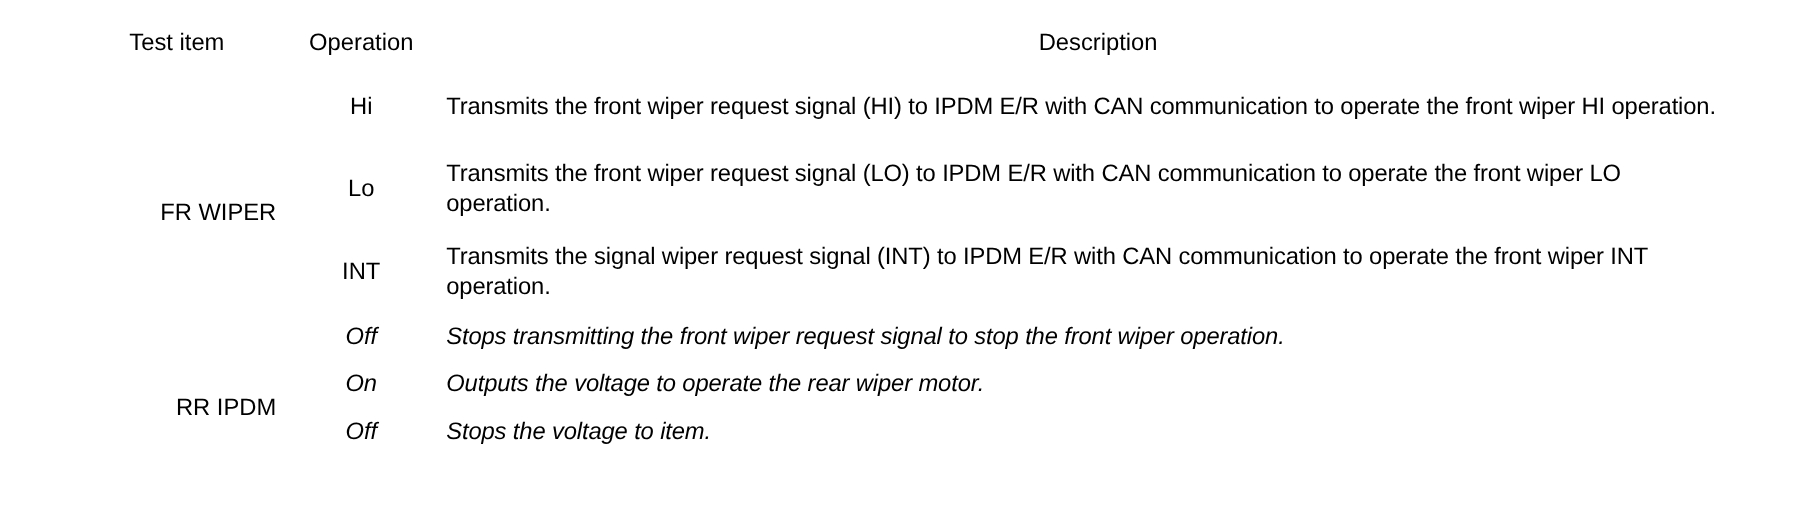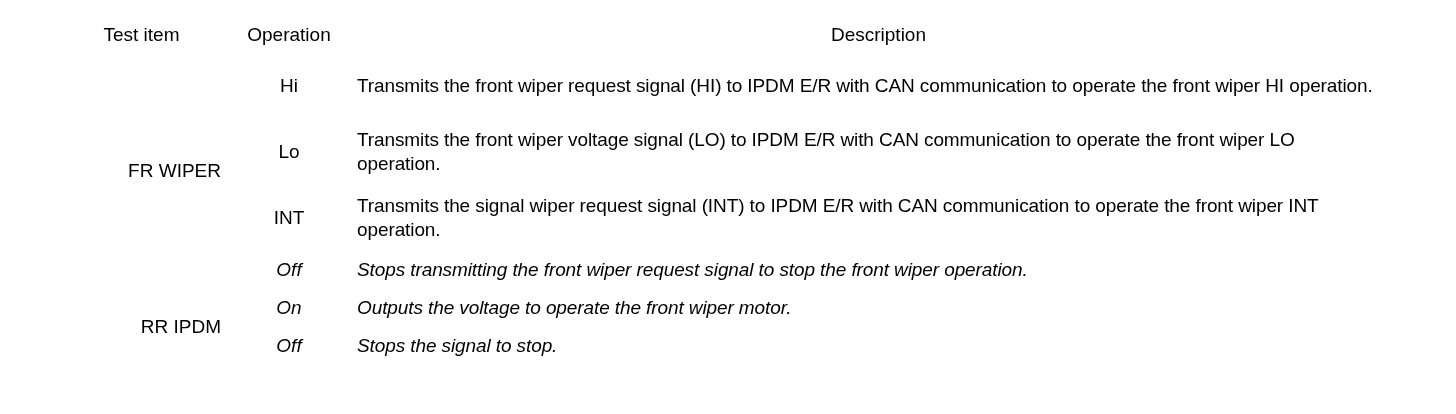--- a/index.html
+++ b/index.html
@@ -111,21 +111,21 @@
         <td class="testitem-cell sep-right rule-thick-bottom" rowspan="4">FR WIPER</td>
         <td class="oper-cell sep-right rule-thin-bottom desc-2line">Hi</td>
         <td class="desc-cell rule-thin-bottom desc-2line">
           <span class="desc-text">Transmits the front wiper request signal (HI) to IPDM E/R with CAN communication to operate the front wiper HI operation.</span>
         </td>
       </tr>
 
       <tr>
         <td class="oper-cell sep-right rule-thin-bottom desc-2line">Lo</td>
         <td class="desc-cell rule-thin-bottom desc-2line">
-          <span class="desc-text">Transmits the front wiper voltage signal (LO) to IPDM E/R with CAN communication to operate the front wiper LO operation.</span>
+          <span class="desc-text">Transmits the front wiper request signal (LO) to IPDM E/R with CAN communication to operate the front wiper LO operation.</span>
         </td>
       </tr>
 
       <tr>
         <td class="oper-cell sep-right rule-thin-bottom desc-2line">INT</td>
         <td class="desc-cell rule-thin-bottom desc-2line">
           <span class="desc-text">Transmits the signal wiper request signal (INT) to IPDM E/R with CAN communication to operate the front wiper INT operation.</span>
         </td>
       </tr>
 
@@ -133,27 +133,27 @@
         <td class="oper-cell sep-right rule-thick-bottom desc-1line">Off</td>
         <td class="desc-cell rule-thick-bottom desc-1line">
           <span class="desc-text">Stops transmitting the front wiper request signal to stop the front wiper operation.</span>
         </td>
       </tr>
 
       <tr>
         <td class="testitem-cell sep-right rule-thick-bottom" rowspan="2">RR IPDM</td>
         <td class="oper-cell sep-right rule-thin-bottom desc-1line">On</td>
         <td class="desc-cell rule-thin-bottom desc-1line">
-          <span class="desc-text">Outputs the voltage to operate the front wiper motor.</span>
+          <span class="desc-text">Outputs the voltage to operate the rear wiper motor.</span>
         </td>
       </tr>
 
       <tr>
         <td class="oper-cell sep-right rule-thick-bottom desc-1line">Off</td>
         <td class="desc-cell rule-thick-bottom desc-1line">
-          <span class="desc-text">Stops the signal to stop.</span>
+          <span class="desc-text">Stops the voltage to item.</span>
         </td>
       </tr>
 
     </tbody>
   </table>
 
 </div>
 
 </body></html>

